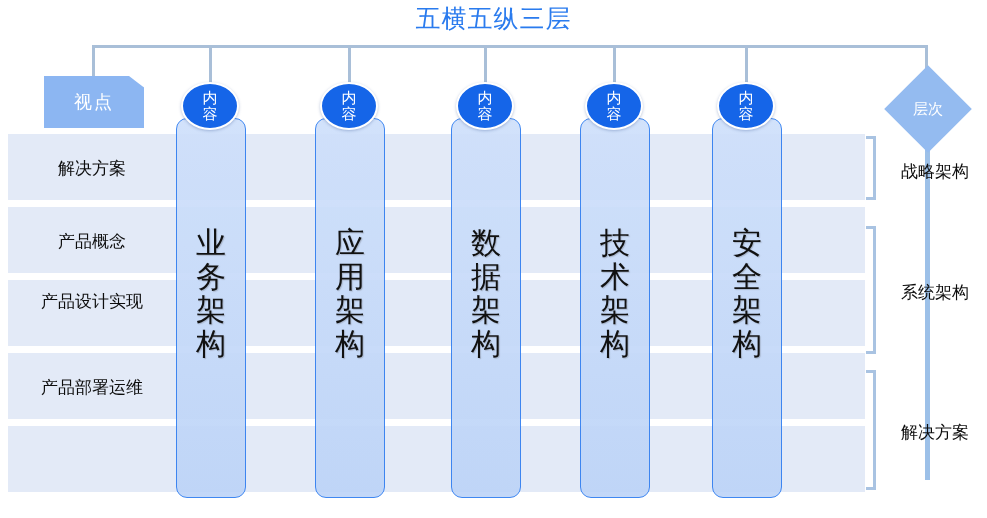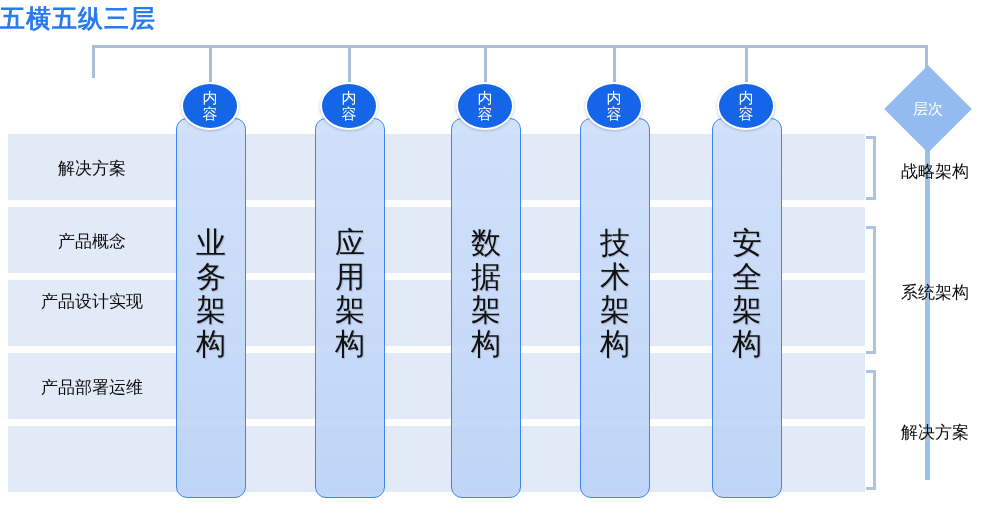--- a/index.html
+++ b/index.html
@@ -17,23 +17,23 @@
     background: #ffffff;
     overflow: hidden;
   }
 
   
   .title {
     position: absolute;
     left: 0;
     top: 2px;
     width: 987px;
-    text-align: left;
+    text-align: center;
     font-size: 25px;
-    font-weight: bold;
+    font-weight: normal;
     color: #2a7bee;
     letter-spacing: 1px;
   }
 
   
   .conn-h {
     position: absolute;
     background: #a9bfd8;
   }
   .conn-v {
@@ -239,20 +239,23 @@
     <span>架</span>
     <span>构</span>
   </div>
   <div class="pillar-text" style="left:712px;">
     <span>安</span>
     <span>全</span>
     <span>架</span>
     <span>构</span>
   </div>
 
+  <div class="viewpoint-box">
+    <span class="viewpoint-label">视点</span>
+  </div>
 
   <div class="row-label" style="top:157px;">解决方案</div>
   <div class="row-label" style="top:230px;">产品概念</div>
   <div class="row-label" style="top:290px;">产品设计实现</div>
   <div class="row-label" style="top:376px;">产品部署运维</div>
 
   <div class="oval" style="left:181px; top:82px;">
     <span class="oval-text">
       <span>内</span>
       <span>容</span>

